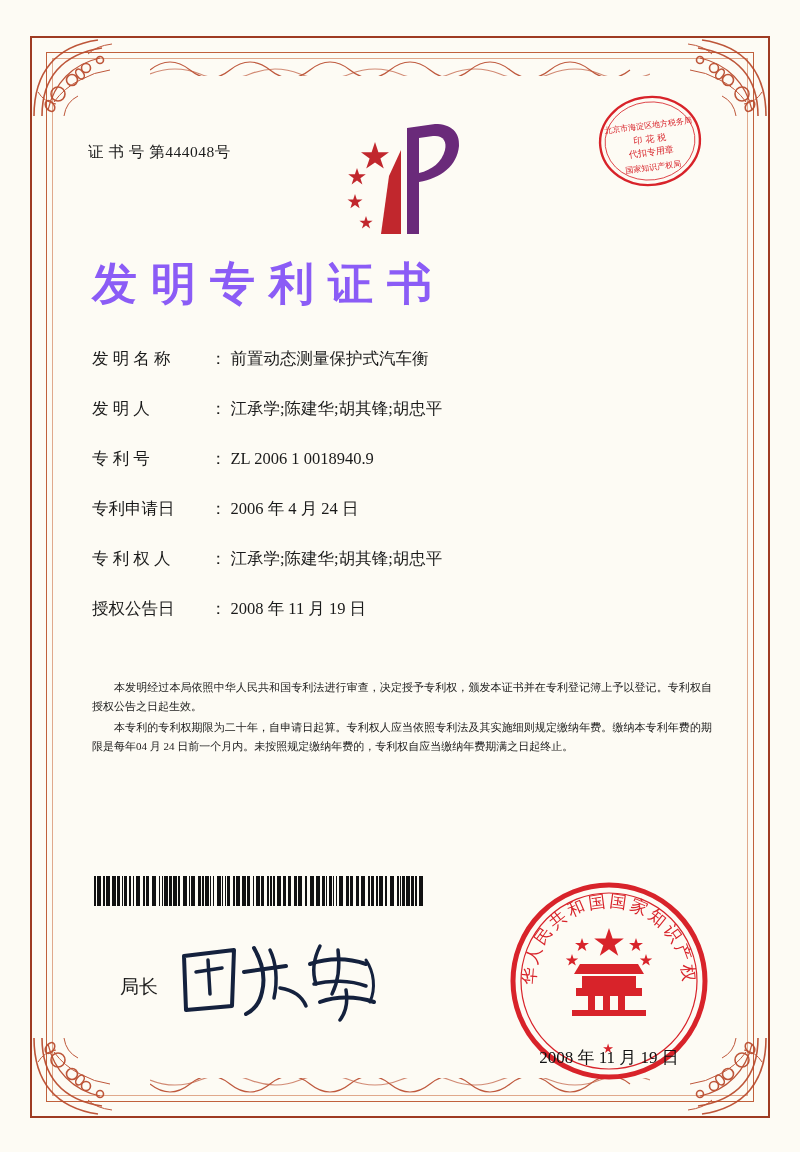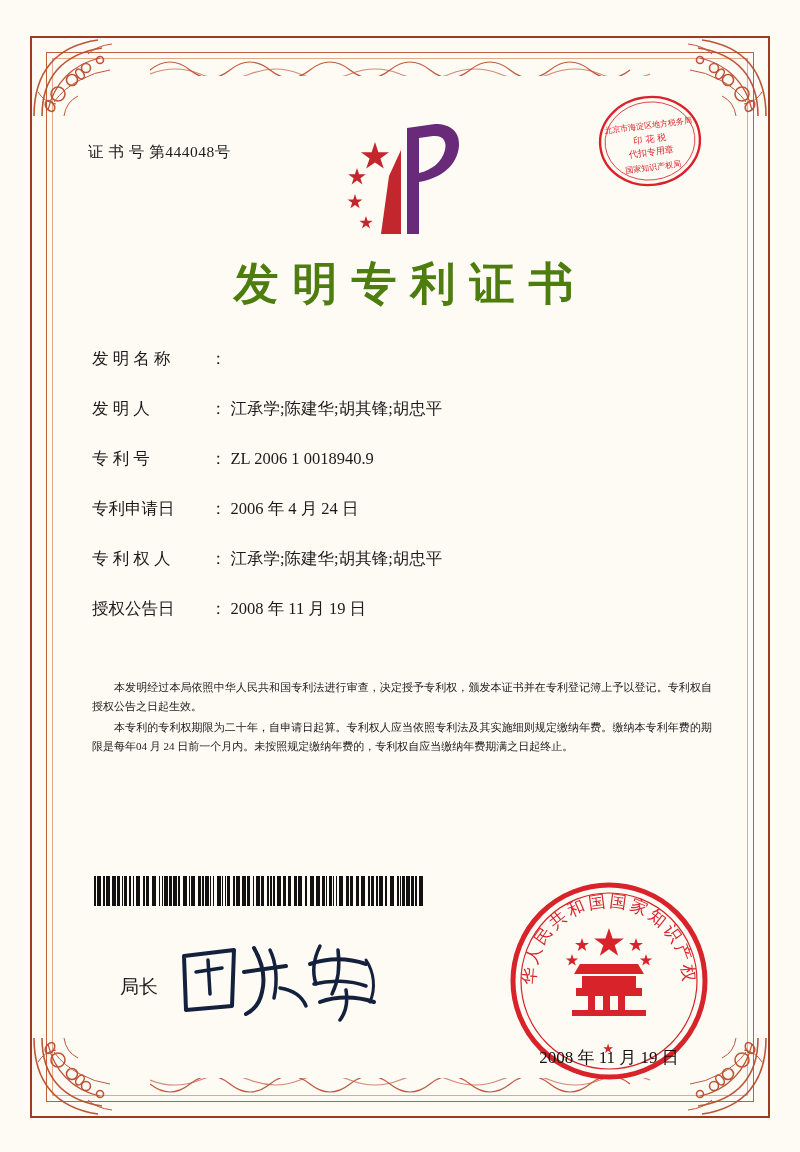--- a/index.html
+++ b/index.html
@@ -108,28 +108,28 @@
     right: 16px;
     top: 6px;
     width: 112px;
     height: 98px;
     transform: rotate(-7deg);
   }
   .stamp-top svg { width: 100%; height: 100%; display: block; }
 
   .title {
     position: absolute;
-    left: 7px; right: 0;
+    left: 0; right: 0;
     top: 168px;
-    text-align: center;
+    text-align: left;
     font-size: 45px;
     font-weight: bold;
     letter-spacing: 14px;
     text-indent: 14px;
-    color: #4d7c0f;
+    color: #8b5cf6;
     font-family: "DejaVu Serif", "Liberation Serif", serif;
   }
 
   .fields {
     position: absolute;
     left: 14px;
     right: 12px;
     top: 262px;
     font-size: 16.5px;
   }
@@ -339,20 +339,21 @@
         <text x="56" y="78" font-size="8" fill="#d8232a" text-anchor="middle" font-family="'DejaVu Serif',serif">国家知识产权局</text>
       </svg>
     </div>
 
     <div class="title">发明专利证书</div>
 
     <div class="fields">
       <div class="field">
         <span class="f-label">发 明 名 称</span>
         <span class="f-colon">：</span>
+        <span class="f-value">前置动态测量保护式汽车衡</span>
       </div>
       <div class="field">
         <span class="f-label">发 明 人</span>
         <span class="f-colon">：</span>
         <span class="f-value">江承学;陈建华;胡其锋;胡忠平</span>
       </div>
       <div class="field">
         <span class="f-label">专 利 号</span>
         <span class="f-colon">：</span>
         <span class="f-value">ZL 2006 1 0018940.9</span>

